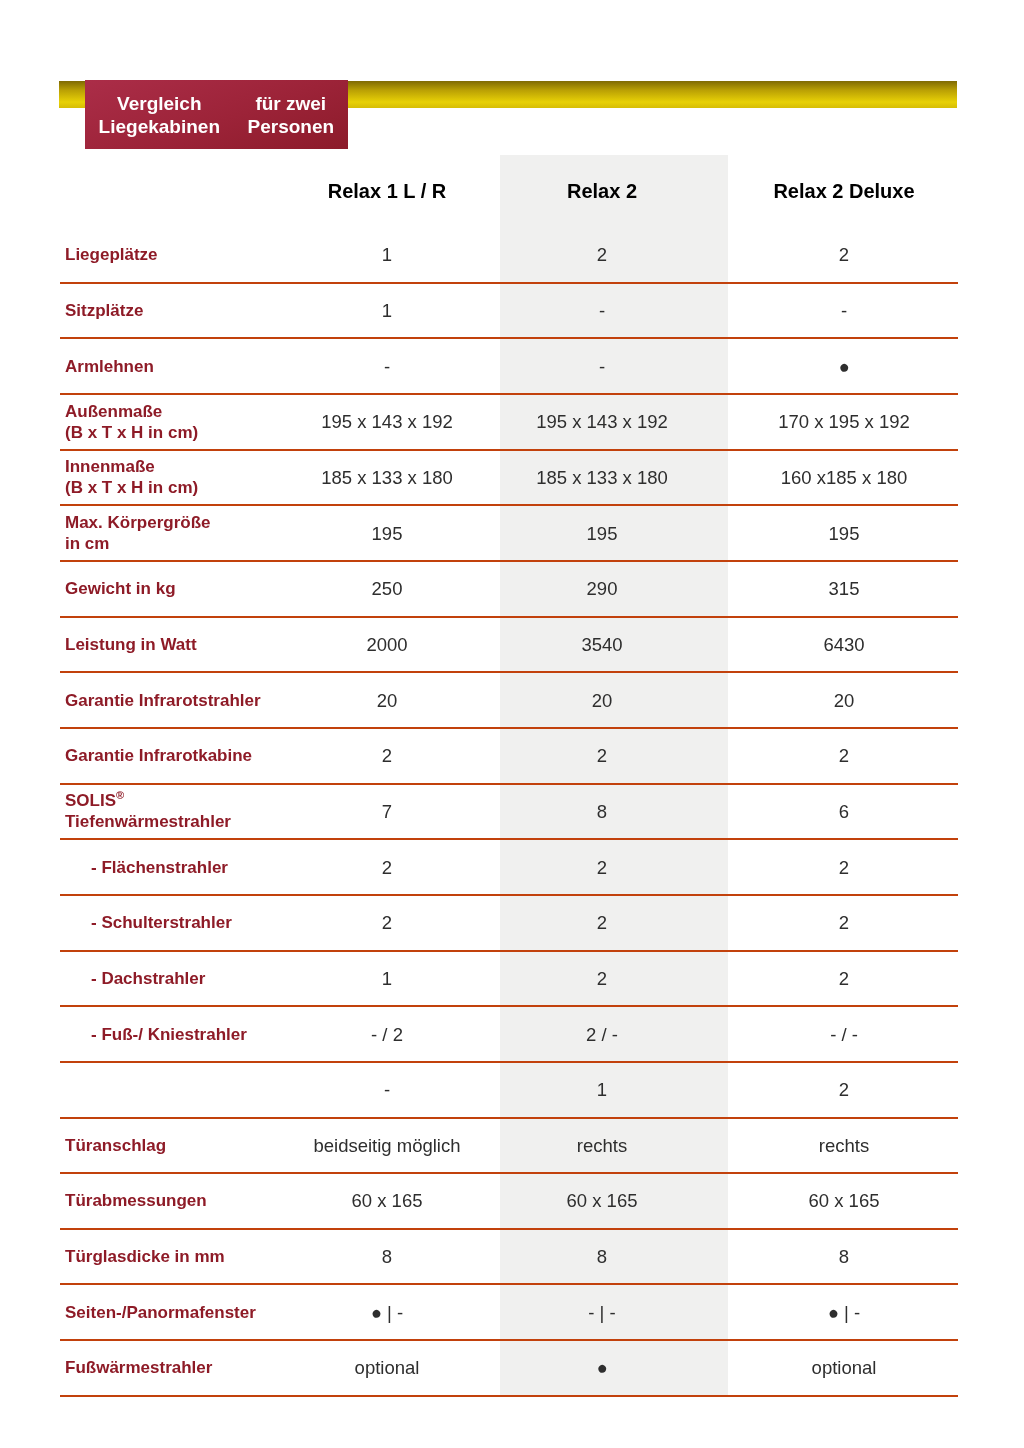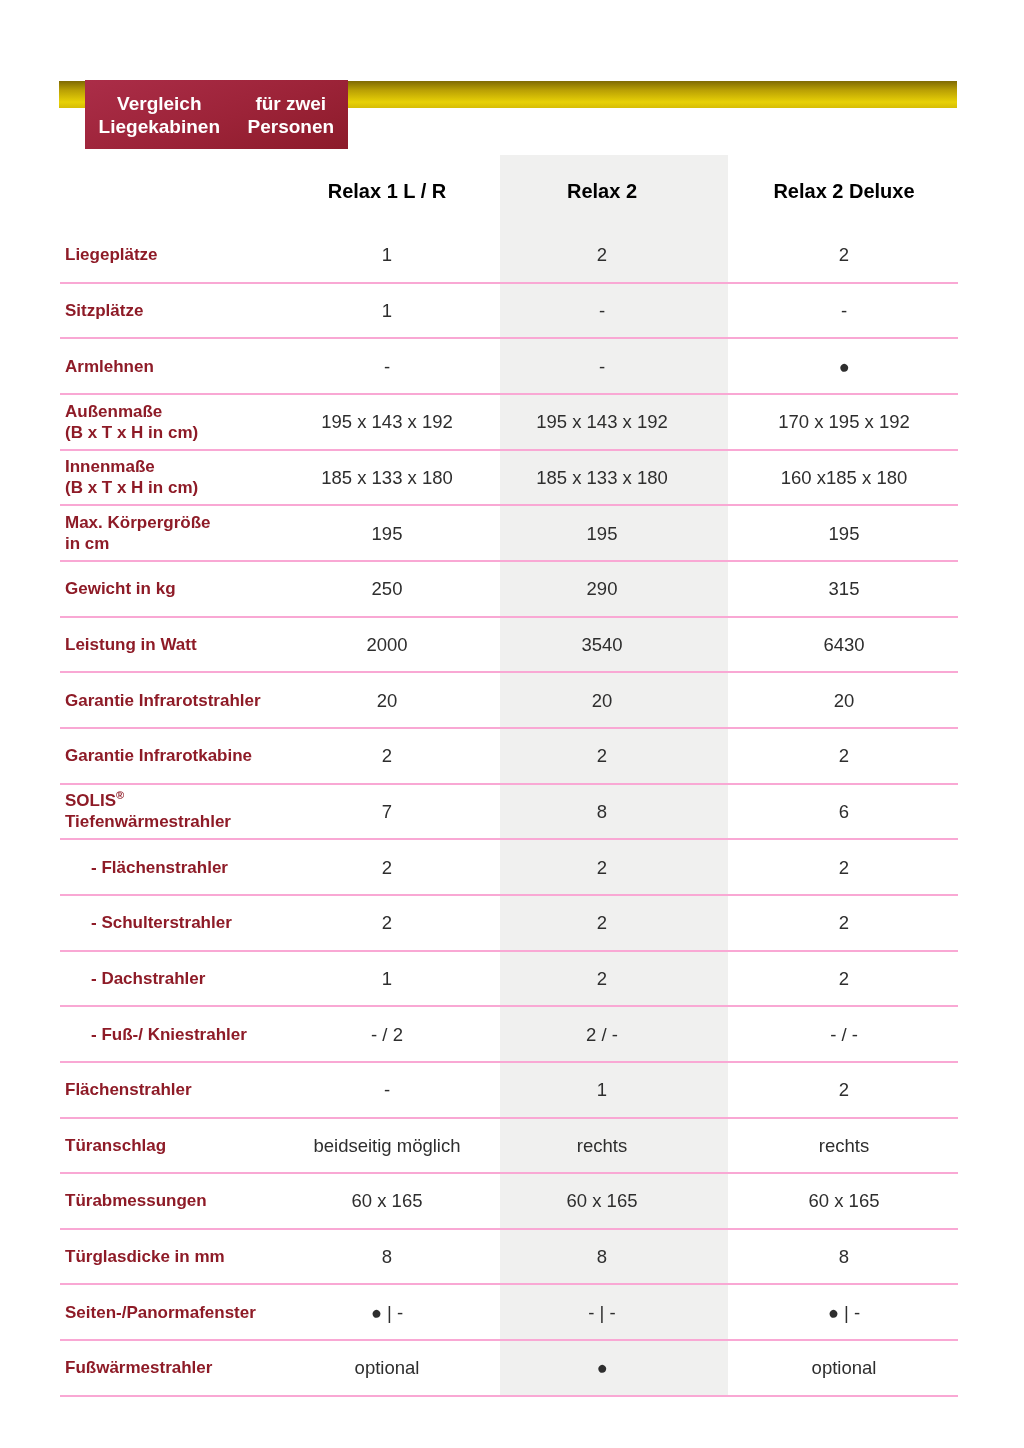--- a/index.html
+++ b/index.html
@@ -29,21 +29,21 @@
     position:absolute; top:0; height:100%;
     display:flex; align-items:center; justify-content:center;
     text-align:center; box-sizing:border-box;
   }
   .h-cell { color:#000000; font-weight:bold; font-size:20px; }
   .c1 { left:242px; width:170px; }
   .c2 { left:440px; width:204px; }
   .c3 { left:670px; width:228px; }
   .row {
     position:relative; height:55.67px; box-sizing:border-box;
-    border-bottom:2px solid #f9a8d4;
+    border-bottom:2px solid #c2410c;
   }
   .label {
     left:5px; width:232px; justify-content:flex-start; text-align:left;
     color:#8e1b27; font-weight:bold; font-size:17px; line-height:21px;
   }
   .indent .label { padding-left:26px; }
   .val { font-size:18.5px; color:#2e2e2e; line-height:23px; }
   sup { font-size:11px; line-height:0; }
 </style>
 </head>
@@ -182,23 +182,20 @@
         </div>
         <div class="row indent">
           <div class="cell label">
             <div><span>- Fuß-/ Kniestrahler</span></div>
           </div>
           <div class="cell val c1">- / 2</div>
           <div class="cell val c2">2 / -</div>
           <div class="cell val c3">- / -</div>
         </div>
         <div class="row">
-          <div class="cell label">
-            <div><span>Flächenstrahler</span></div>
-          </div>
           <div class="cell val c1">-</div>
           <div class="cell val c2">1</div>
           <div class="cell val c3">2</div>
         </div>
         <div class="row">
           <div class="cell label">
             <div><span>Türanschlag</span></div>
           </div>
           <div class="cell val c1">beidseitig möglich</div>
           <div class="cell val c2">rechts</div>

